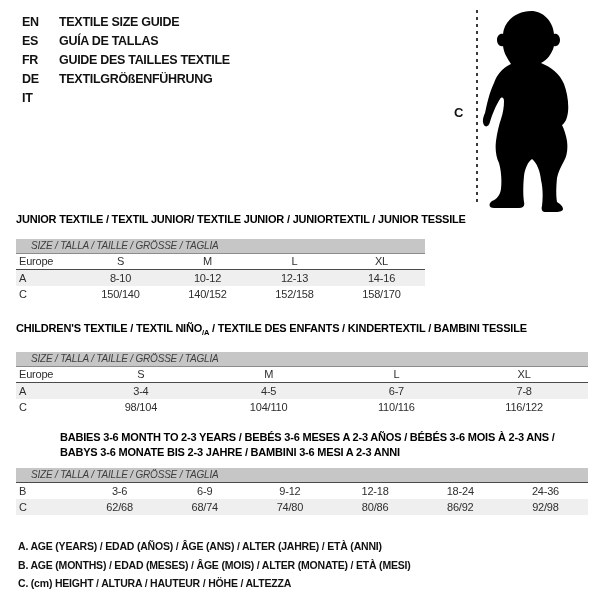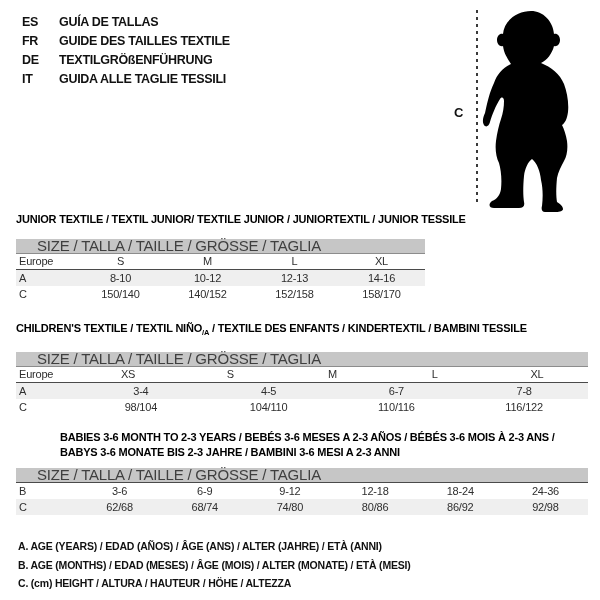--- a/index.html
+++ b/index.html
@@ -25,56 +25,60 @@
     position:absolute;left:46px;top:10px;width:2px;height:196px;
     background:repeating-linear-gradient(to bottom,#3a3a3a 0 3px,transparent 3px 7px);
   }
   .measure-label{position:absolute;left:24px;top:105px;font-weight:bold;font-size:13px;color:#111;}
   .baby-svg{position:absolute;left:52px;top:8px;}
   
   .tbl{position:absolute;left:16px;}
   .tbl-title{font-weight:bold;font-size:11px;line-height:13px;letter-spacing:-0.2px;color:#000;margin-bottom:13px;white-space:nowrap;}
   .tbl-title sub{font-size:7.5px;}
   .size-bar{
-    background:var(--size-bar-bg);color:#3f3f3f;font-size:15px;
-    height:14px;line-height:14px;padding-left:21px;letter-spacing:-0.2px;
+    background:var(--size-bar-bg);color:#3f3f3f;font-size:10px;
+    height:14px;line-height:14px;padding-left:15px;letter-spacing:-0.2px;
     border-bottom:1px solid var(--rule-mid);
+    font-style:italic;
   }
   .row{display:flex;font-size:11px;height:16px;line-height:16px;letter-spacing:-0.2px;color:#2e2e2e;}
   .row .lbl{width:58px;padding-left:3px;text-align:left;}
   .row .cell{flex:1;text-align:center;}
   .head-row{height:15px;line-height:15px;border-bottom:1px solid var(--rule-dark);}
   .shaded{background:var(--shaded-row-bg);}
   #junior-table{top:213px;width:409px;}
   #children-table{top:322px;width:572px;}
   #babies-table{top:430px;width:572px;}
   #babies-table .tbl-title{line-height:15px;margin-bottom:8px;margin-left:44px;}
   
   .footnotes{position:absolute;top:537px;left:18px;}
   .footnote{font-weight:bold;font-size:10.5px;line-height:18.5px;letter-spacing:-0.2px;color:#111;white-space:nowrap;}
 </style>
 </head>
 <body>
 
 <div class="lang-block">
   <div class="lang-row">
+    <span class="lang-code">EN</span>
+    <span class="lang-title">TEXTILE SIZE GUIDE</span>
+  </div>
+  <div class="lang-row">
     <span class="lang-code">ES</span>
     <span class="lang-title">GUÍA DE TALLAS</span>
   </div>
   <div class="lang-row">
     <span class="lang-code">FR</span>
     <span class="lang-title">GUIDE DES TAILLES TEXTILE</span>
   </div>
   <div class="lang-row">
     <span class="lang-code">DE</span>
     <span class="lang-title">TEXTILGRÖßENFÜHRUNG</span>
   </div>
   <div class="lang-row">
     <span class="lang-code">IT</span>
-    <span class="lang-title">GUIDA ALLE TAGLIE TESSILI</span>
   </div>
 </div>
 
 <div class="figure">
   <div class="measure-line"></div>
   <div class="measure-label">C</div>
   <svg class="baby-svg" width="92" height="206" viewBox="0 0 92 206" aria-hidden="true">
     <path fill="#000000" d="
       M49 3
       C 61 3, 71 13, 72 26
@@ -142,21 +146,20 @@
     <span class="cell">152/158</span>
     <span class="cell">158/170</span>
   </div>
 </div>
 
 <div class="tbl" id="children-table">
   <div class="tbl-title"><span>CHILDREN'S TEXTILE / TEXTIL NIÑO</span><sub>/A</sub><span> / TEXTILE DES ENFANTS / KINDERTEXTIL / BAMBINI TESSILE</span></div>
   <div class="size-bar">SIZE / TALLA / TAILLE / GRÖSSE / TAGLIA</div>
   <div class="row head-row">
     <span class="lbl">Europe</span>
-    <span class="cell">XS</span>
     <span class="cell">S</span>
     <span class="cell">M</span>
     <span class="cell">L</span>
     <span class="cell">XL</span>
   </div>
   <div class="row shaded">
     <span class="lbl">A</span>
     <span class="cell">3-4</span>
     <span class="cell">4-5</span>
     <span class="cell">6-7</span>

